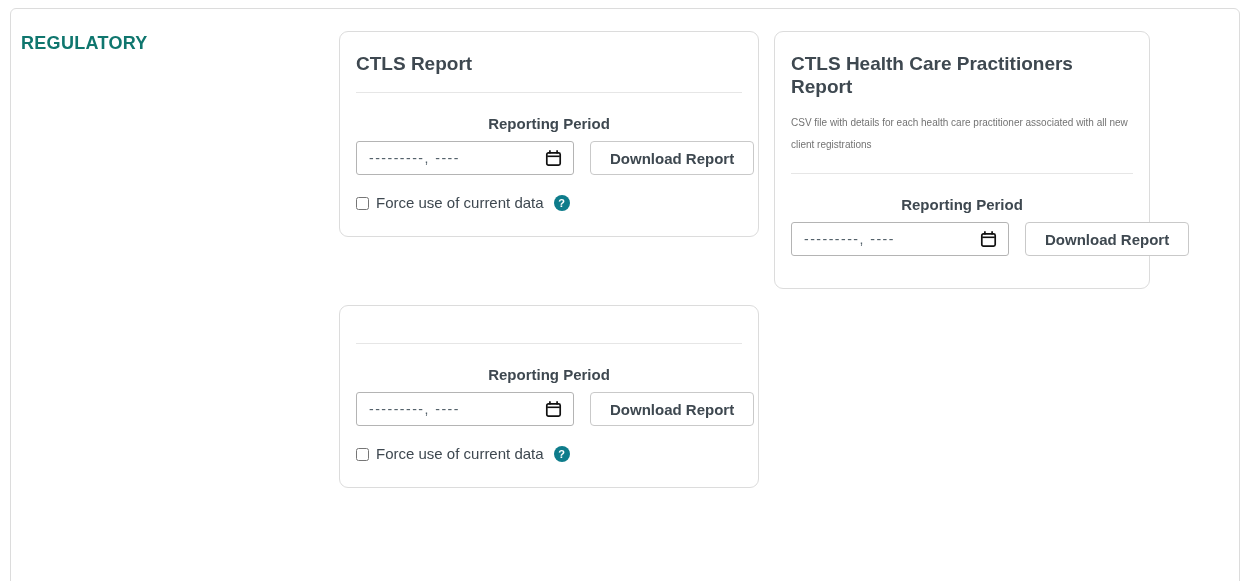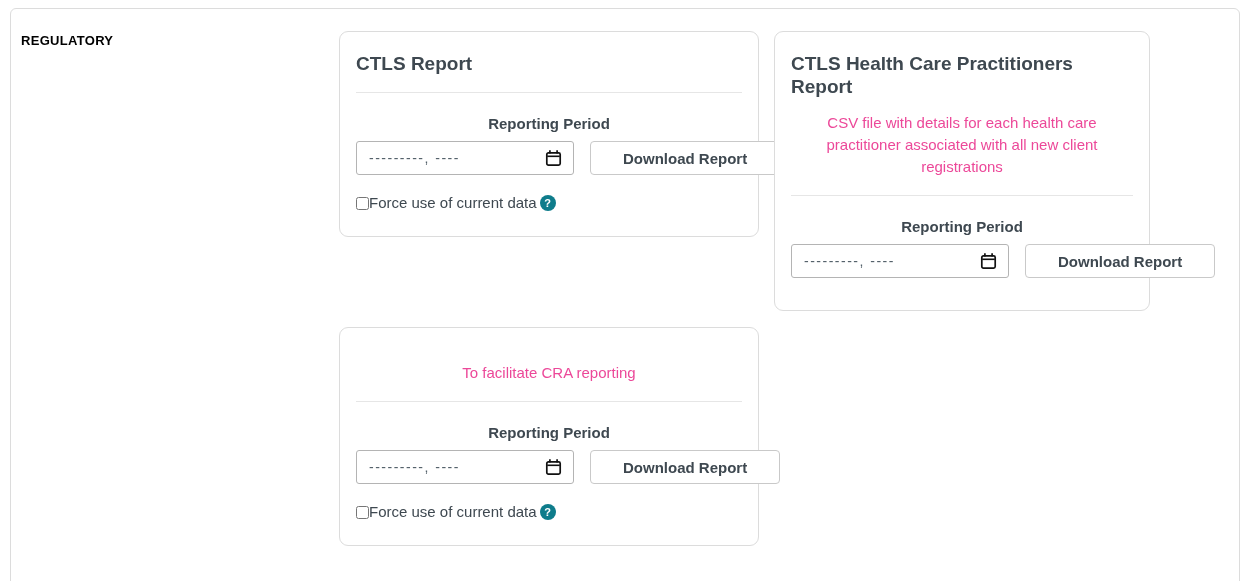--- a/index.html
+++ b/index.html
@@ -32,23 +32,23 @@
     display: flex;
     padding: 22px 0 0 10px;
     align-items: flex-start;
   }
   .left-col {
     flex: 0 0 318px;
     width: 318px;
   }
   .section-label {
     margin-top: 2px;
-    font-size: 13px;
-    font-weight: 700;
-    color: #000000;
+    font-size: 18px;
+    font-weight: 700;
+    color: #0f766e;
     letter-spacing: 0.3px;
   }
   .cards {
     flex: 1;
     display: flex;
     flex-wrap: wrap;
     gap: 16px 15px;
     align-items: flex-start;
     padding-right: 30px;
   }
@@ -61,24 +61,23 @@
   }
   .card.wide { width: 376px; padding-bottom: 32px; }
   .card-title {
     font-size: 19px;
     font-weight: 700;
     color: #3e4850;
     line-height: 23px;
   }
   .card-desc {
     margin-top: 14px;
-    font-size: 15px;
-    color: #ec4899;
+    font-size: 10px;
+    color: #737373;
     line-height: 22px;
-    text-align: center;
   }
   .card-divider {
     border: none;
     border-top: 1px solid #e6e6e6;
     margin: 17px 0 22px 0;
   }
   .field-label {
     font-size: 15px;
     font-weight: 700;
     color: #3e4850;
@@ -110,34 +109,35 @@
     letter-spacing: 1.5px;
     color: #55626b;
     background: transparent;
     min-width: 0;
   }
   .date-input::placeholder { color: #55626b; opacity: 1; }
   .calendar-icon { flex: 0 0 auto; cursor: pointer; display: flex; align-items: center; }
   .download-btn {
     height: 34px;
     align-self: flex-start;
-    padding: 0 32px;
+    padding: 0 19px;
     background: #ffffff;
     border: 1px solid #c9c9c9;
     border-radius: 4px;
     font-family: "Liberation Sans", sans-serif;
     font-size: 15px;
     font-weight: 700;
     color: #3e4850;
     cursor: pointer;
     white-space: nowrap;
   }
   .checkbox-row {
     display: flex;
     align-items: center;
+    gap: 7px;
     margin-top: 19px;
     height: 18px;
   }
   .force-checkbox {
     width: 13px; height: 13px;
     margin: 0;
     accent-color: #ffffff;
     cursor: pointer;
   }
   .checkbox-label {
@@ -215,21 +215,20 @@
                 <line x1="12.1" y1="0.3" x2="12.1" y2="3.6" stroke="#111" stroke-width="1.7"></line>
                 <line x1="2.2" y1="6.3" x2="14.8" y2="6.3" stroke="#111" stroke-width="1.6"></line>
               </svg>
             </span>
           </div>
           <button class="download-btn">Download Report</button>
         </div>
       </div>
 
       <div class="card">
-        <div class="card-desc">To facilitate CRA reporting</div>
         <hr class="card-divider">
         <div class="field-label">Reporting Period</div>
         <div class="field-row">
           <div class="date-input-wrap">
             <input class="date-input" type="text" readonly="" placeholder="---------, ----" style="">
             <span class="calendar-icon">
               <svg width="17" height="17" viewBox="0 0 17 17">
                 <rect x="1.8" y="2.9" width="13.4" height="12.3" rx="1.6" fill="none" stroke="#111" stroke-width="1.7"></rect>
                 <line x1="4.9" y1="0.3" x2="4.9" y2="3.6" stroke="#111" stroke-width="1.7"></line>
                 <line x1="12.1" y1="0.3" x2="12.1" y2="3.6" stroke="#111" stroke-width="1.7"></line>

